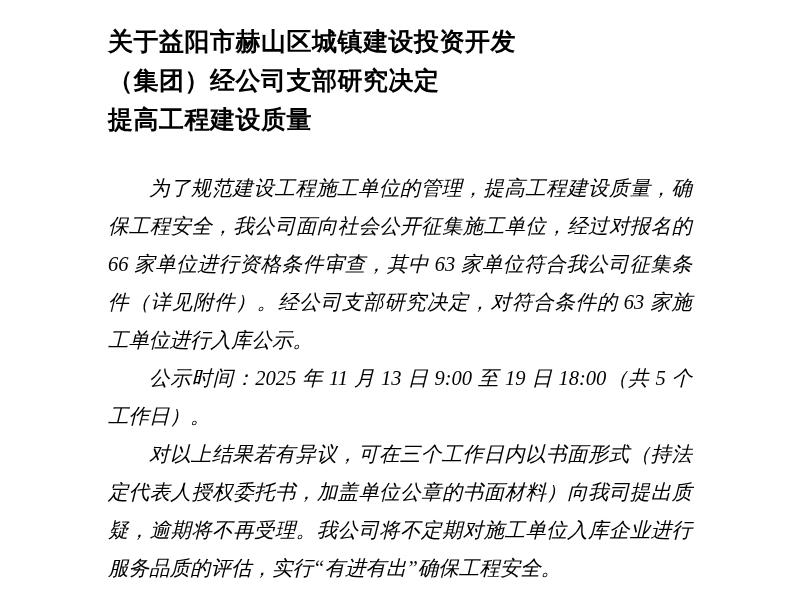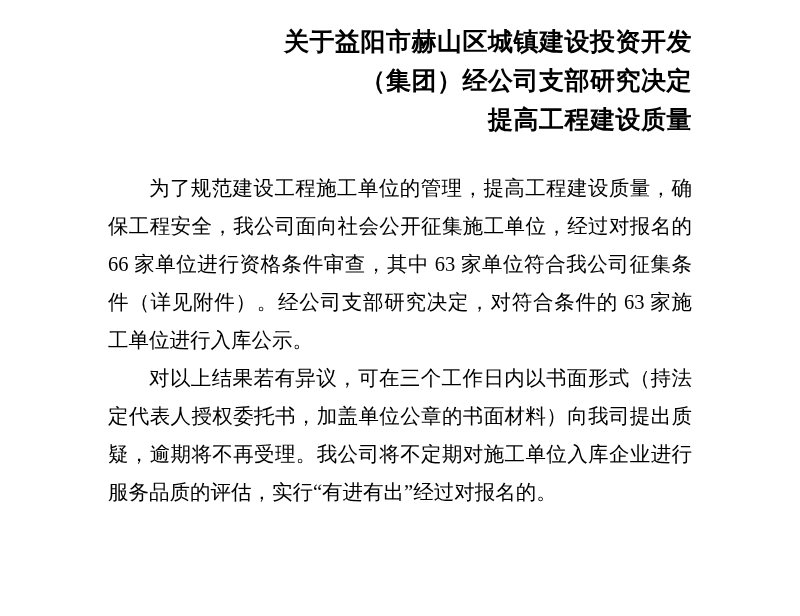--- a/index.html
+++ b/index.html
@@ -16,21 +16,21 @@
   }
   .page {
     position: relative;
     width: 800px;
     height: 616px;
     box-sizing: border-box;
     padding: 14px 108px 0 108px;
     background: #ffffff;
   }
   .doc-title {
-    text-align: right;
+    text-align: left;
     font-size: 25px;
     font-weight: bold;
     line-height: 39px;
     letter-spacing: 0.5px;
     margin: 0 0 0 0;
     padding-top: 8px;
   }
   .doc-title .line {
     display: block;
     white-space: nowrap;
@@ -40,31 +40,33 @@
     font-size: 20.5px;
     line-height: 38px;
     text-align: justify;
     text-justify: inter-ideograph;
   }
   .para {
     margin: 0;
     text-indent: 2em;
     text-align: justify;
     text-justify: inter-ideograph;
+    font-style: italic;
   }
 </style>
 </head>
 <body>
 
 <div class="page">
 
   <h1 class="doc-title">
     <span class="line">关于益阳市赫山区城镇建设投资开发</span>
     <span class="line">（集团）经公司支部研究决定</span>
     <span class="line">提高工程建设质量</span>
   </h1>
 
   <div class="body-text">
     <p class="para">为了规范建设工程施工单位的管理，提高工程建设质量，确保工程安全，我公司面向社会公开征集施工单位，经过对报名的 66 家单位进行资格条件审查，其中 63 家单位符合我公司征集条件（详见附件）。经公司支部研究决定，对符合条件的 63 家施工单位进行入库公示。</p>
-    <p class="para">对以上结果若有异议，可在三个工作日内以书面形式（持法定代表人授权委托书，加盖单位公章的书面材料）向我司提出质疑，逾期将不再受理。我公司将不定期对施工单位入库企业进行服务品质的评估，实行“有进有出”经过对报名的。</p>
+    <p class="para">公示时间：2025 年 11 月 13 日 9:00 至 19 日 18:00（共 5 个工作日）。</p>
+    <p class="para">对以上结果若有异议，可在三个工作日内以书面形式（持法定代表人授权委托书，加盖单位公章的书面材料）向我司提出质疑，逾期将不再受理。我公司将不定期对施工单位入库企业进行服务品质的评估，实行“有进有出”确保工程安全。</p>
   </div>
 
 </div>
 
 </body></html>

